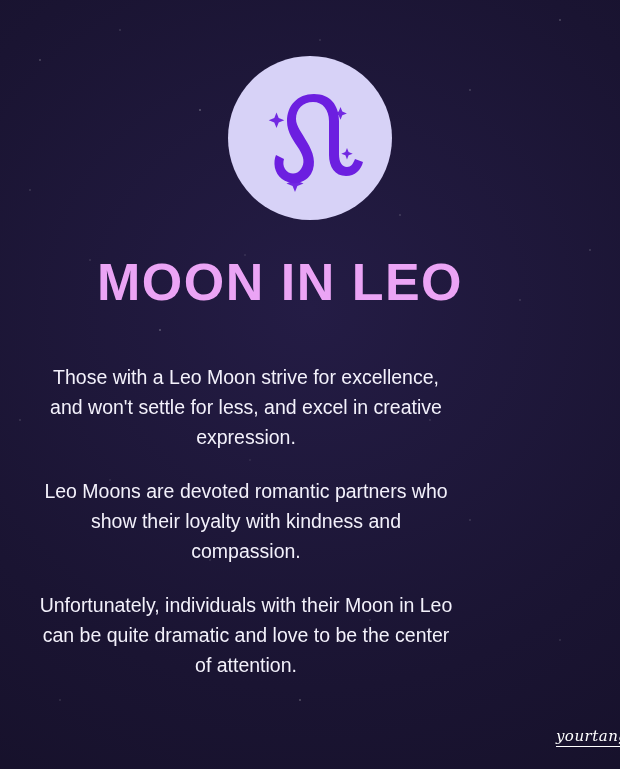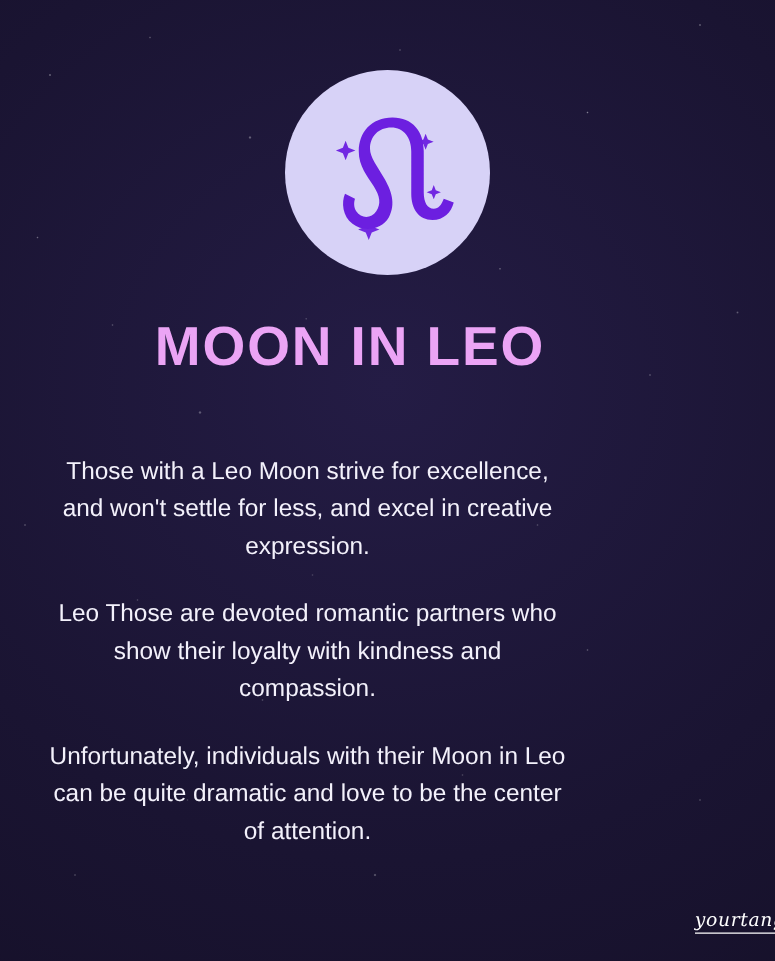--- a/index.html
+++ b/index.html
@@ -59,21 +59,21 @@
     justify-content: center;
   }
   .badge svg { display: block; }
   .title {
     position: absolute;
     top: 256px;
     left: 0;
     width: 560px;
     text-align: center;
     color: #eba4f5;
-    font-size: 44px;
+    font-size: 52px;
     font-weight: 800;
     letter-spacing: 1.5px;
     line-height: 1;
   }
   .body {
     position: absolute;
     top: 362px;
     left: 0;
     width: 492px;
     padding: 0 38px;
@@ -134,21 +134,21 @@
                C107 104 104 99 104 91
                L104 58
                C104 42 95 31 79 31 Z" fill="#6c1fe0"></path>
     </svg>
   </div>
 
   <div class="title">MOON IN LEO</div>
 
   <div class="body">
     <p>Those with a Leo Moon strive for excellence, and won't settle for less, and excel in creative expression.</p>
-    <p>Leo Those are devoted romantic partners who show their loyalty with kindness and compassion.</p>
+    <p>Leo Moons are devoted romantic partners who show their loyalty with kindness and compassion.</p>
     <p>Unfortunately, individuals with their Moon in Leo can be quite dramatic and love to be the center of attention.</p>
   </div>
 
   <div class="logo">
     <span class="u">yourtango</span>
   </div>
 
 </div>
 
 </body></html>

